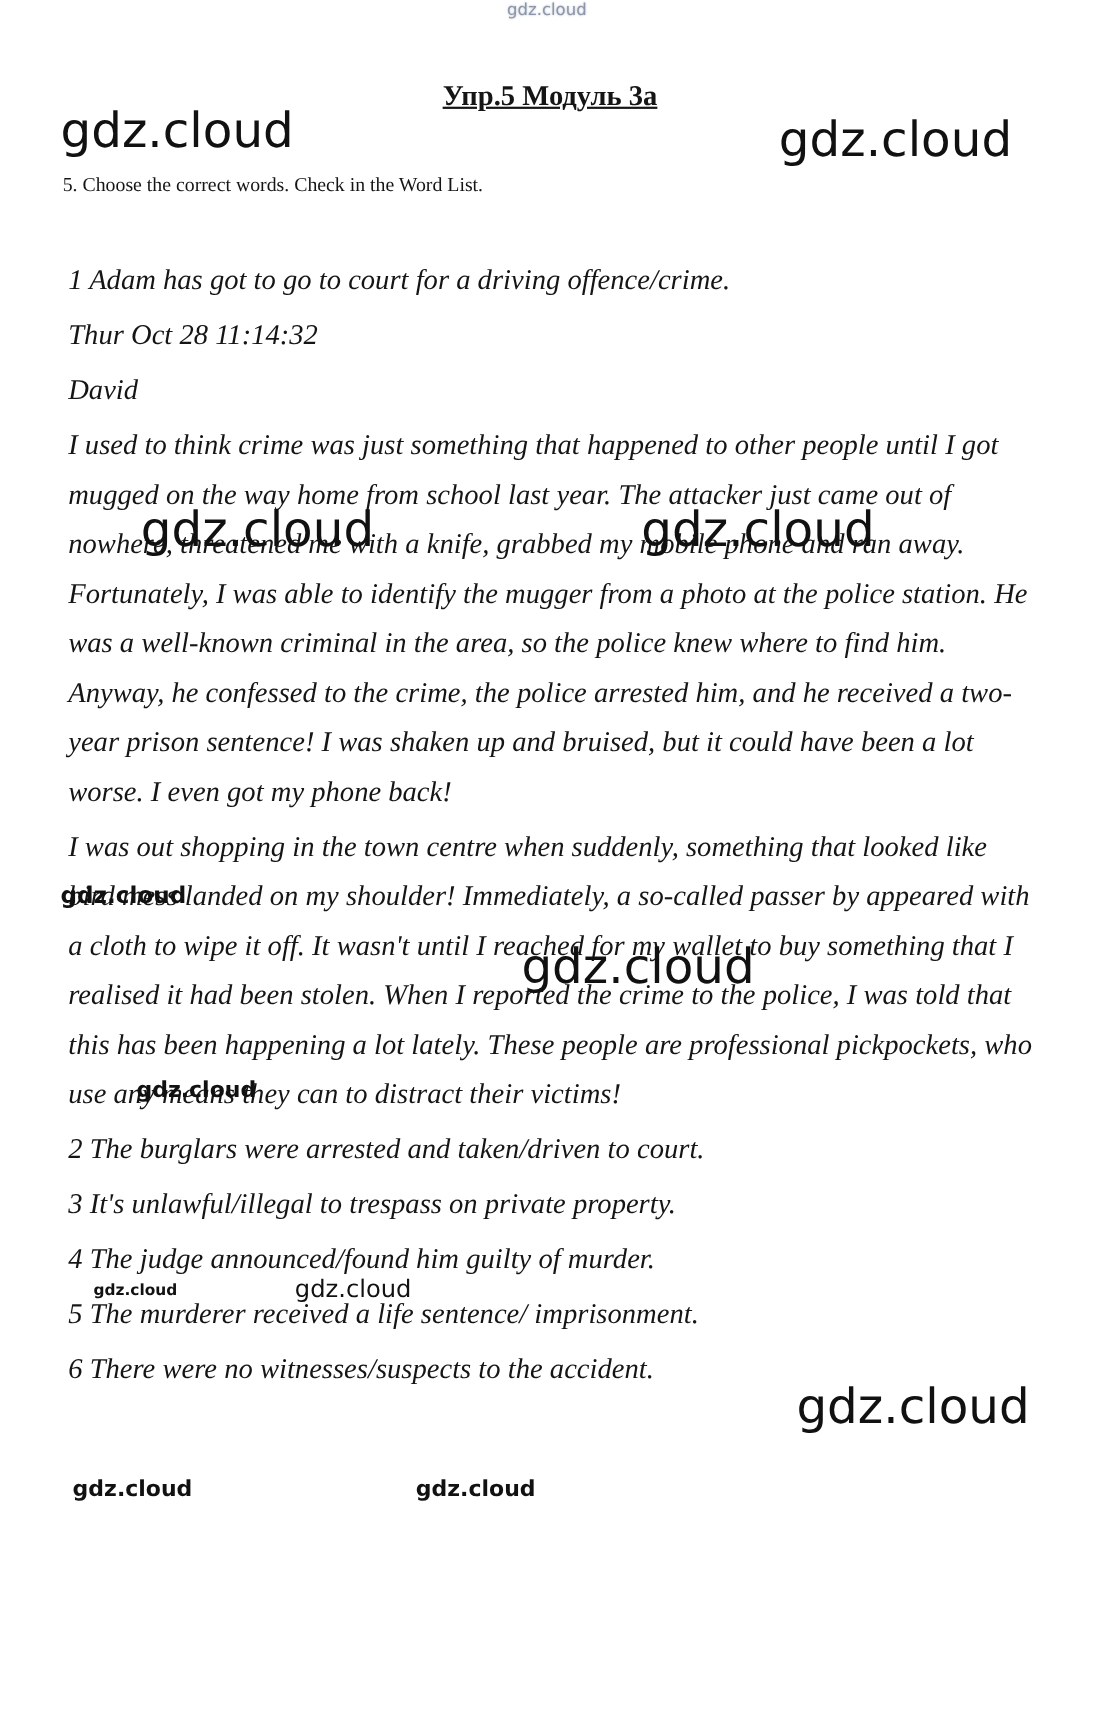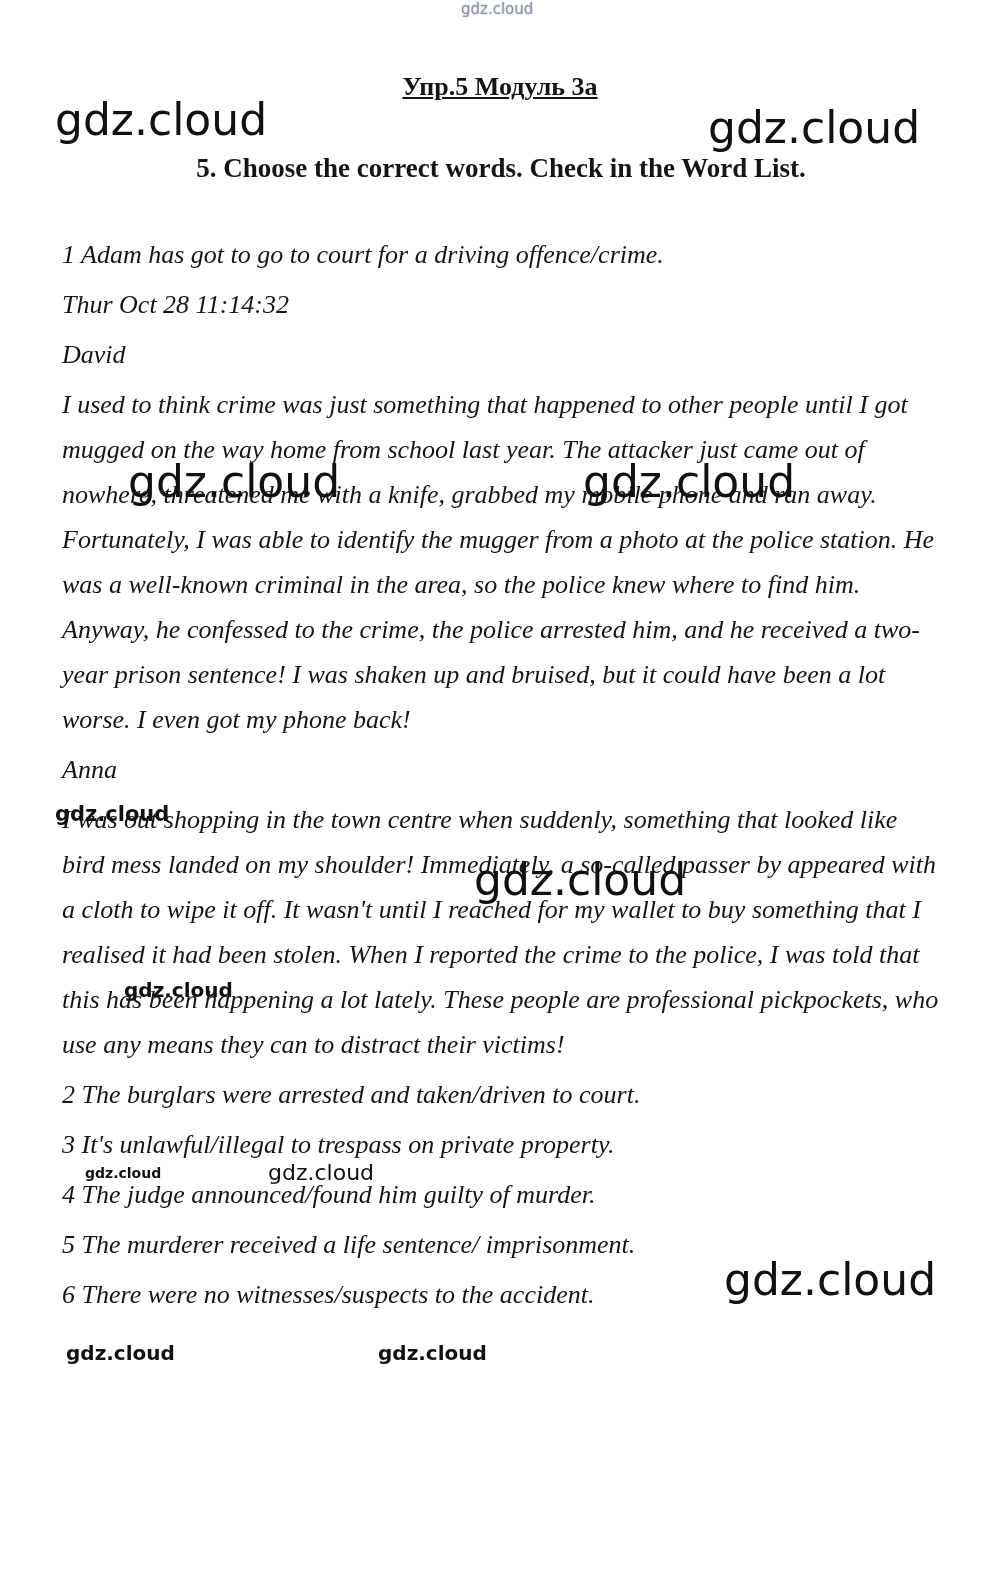--- a/index.html
+++ b/index.html
@@ -17,24 +17,23 @@
     padding-top: 70px;
     text-align: center;
     font-size: 26px;
     font-weight: bold;
     line-height: 34px;
     text-decoration: underline;
   }
   .task-heading {
     margin: 46px 0 0 57px;
     width: 888px;
-    font-size: 27px;
-    font-weight: bold;
+    font-size: 18px;
+    font-weight: normal;
     line-height: 36px;
-    text-align: center;
   }
   .doc-body {
     margin: 46px 0 0 57px;
     width: 888px;
     font-size: 26px;
     line-height: 45px;
     text-align: left;
   }
   .doc-body p { margin: 5px; font-style: italic; }
   
@@ -80,21 +79,20 @@
 
   <h2 class="task-heading">5. Choose the correct words. Check in the Word List.</h2>
 
   <div class="doc-body">
     <p>1 Adam has got to go to court for a driving offence/crime.</p>
 
     <p>Thur Oct 28 11:14:32</p>
     <p>David</p>
     <p>I used to think crime was just something that happened to other people until I got mugged on the way home from school last year. The attacker just came out of nowhere, threatened me with a knife, grabbed my mobile phone and ran away. Fortunately, I was able to identify the mugger from a photo at the police station. He was a well-known criminal in the area, so the police knew where to find him. Anyway, he confessed to the crime, the police arrested him, and he received a two-year prison sentence! I was shaken up and bruised, but it could have been a lot worse. I even got my phone back!</p>
 
-    <p>Anna</p>
     <p>I was out shopping in the town centre when suddenly, something that looked like bird mess landed on my shoulder! Immediately, a so-called passer by appeared with a cloth to wipe it off. It wasn't until I reached for my wallet to buy something that I realised it had been stolen. When I reported the crime to the police, I was told that this has been happening a lot lately. These people are professional pickpockets, who use any means they can to distract their victims!</p>
 
     <p>2 The burglars were arrested and taken/driven to court.</p>
     <p>3 It's unlawful/illegal to trespass on private property.</p>
     <p>4 The judge announced/found him guilty of murder.</p>
     <p>5 The murderer received a life sentence/ imprisonment.</p>
     <p>6 There were no witnesses/suspects to the accident.</p>
   </div>
 
 </div>

